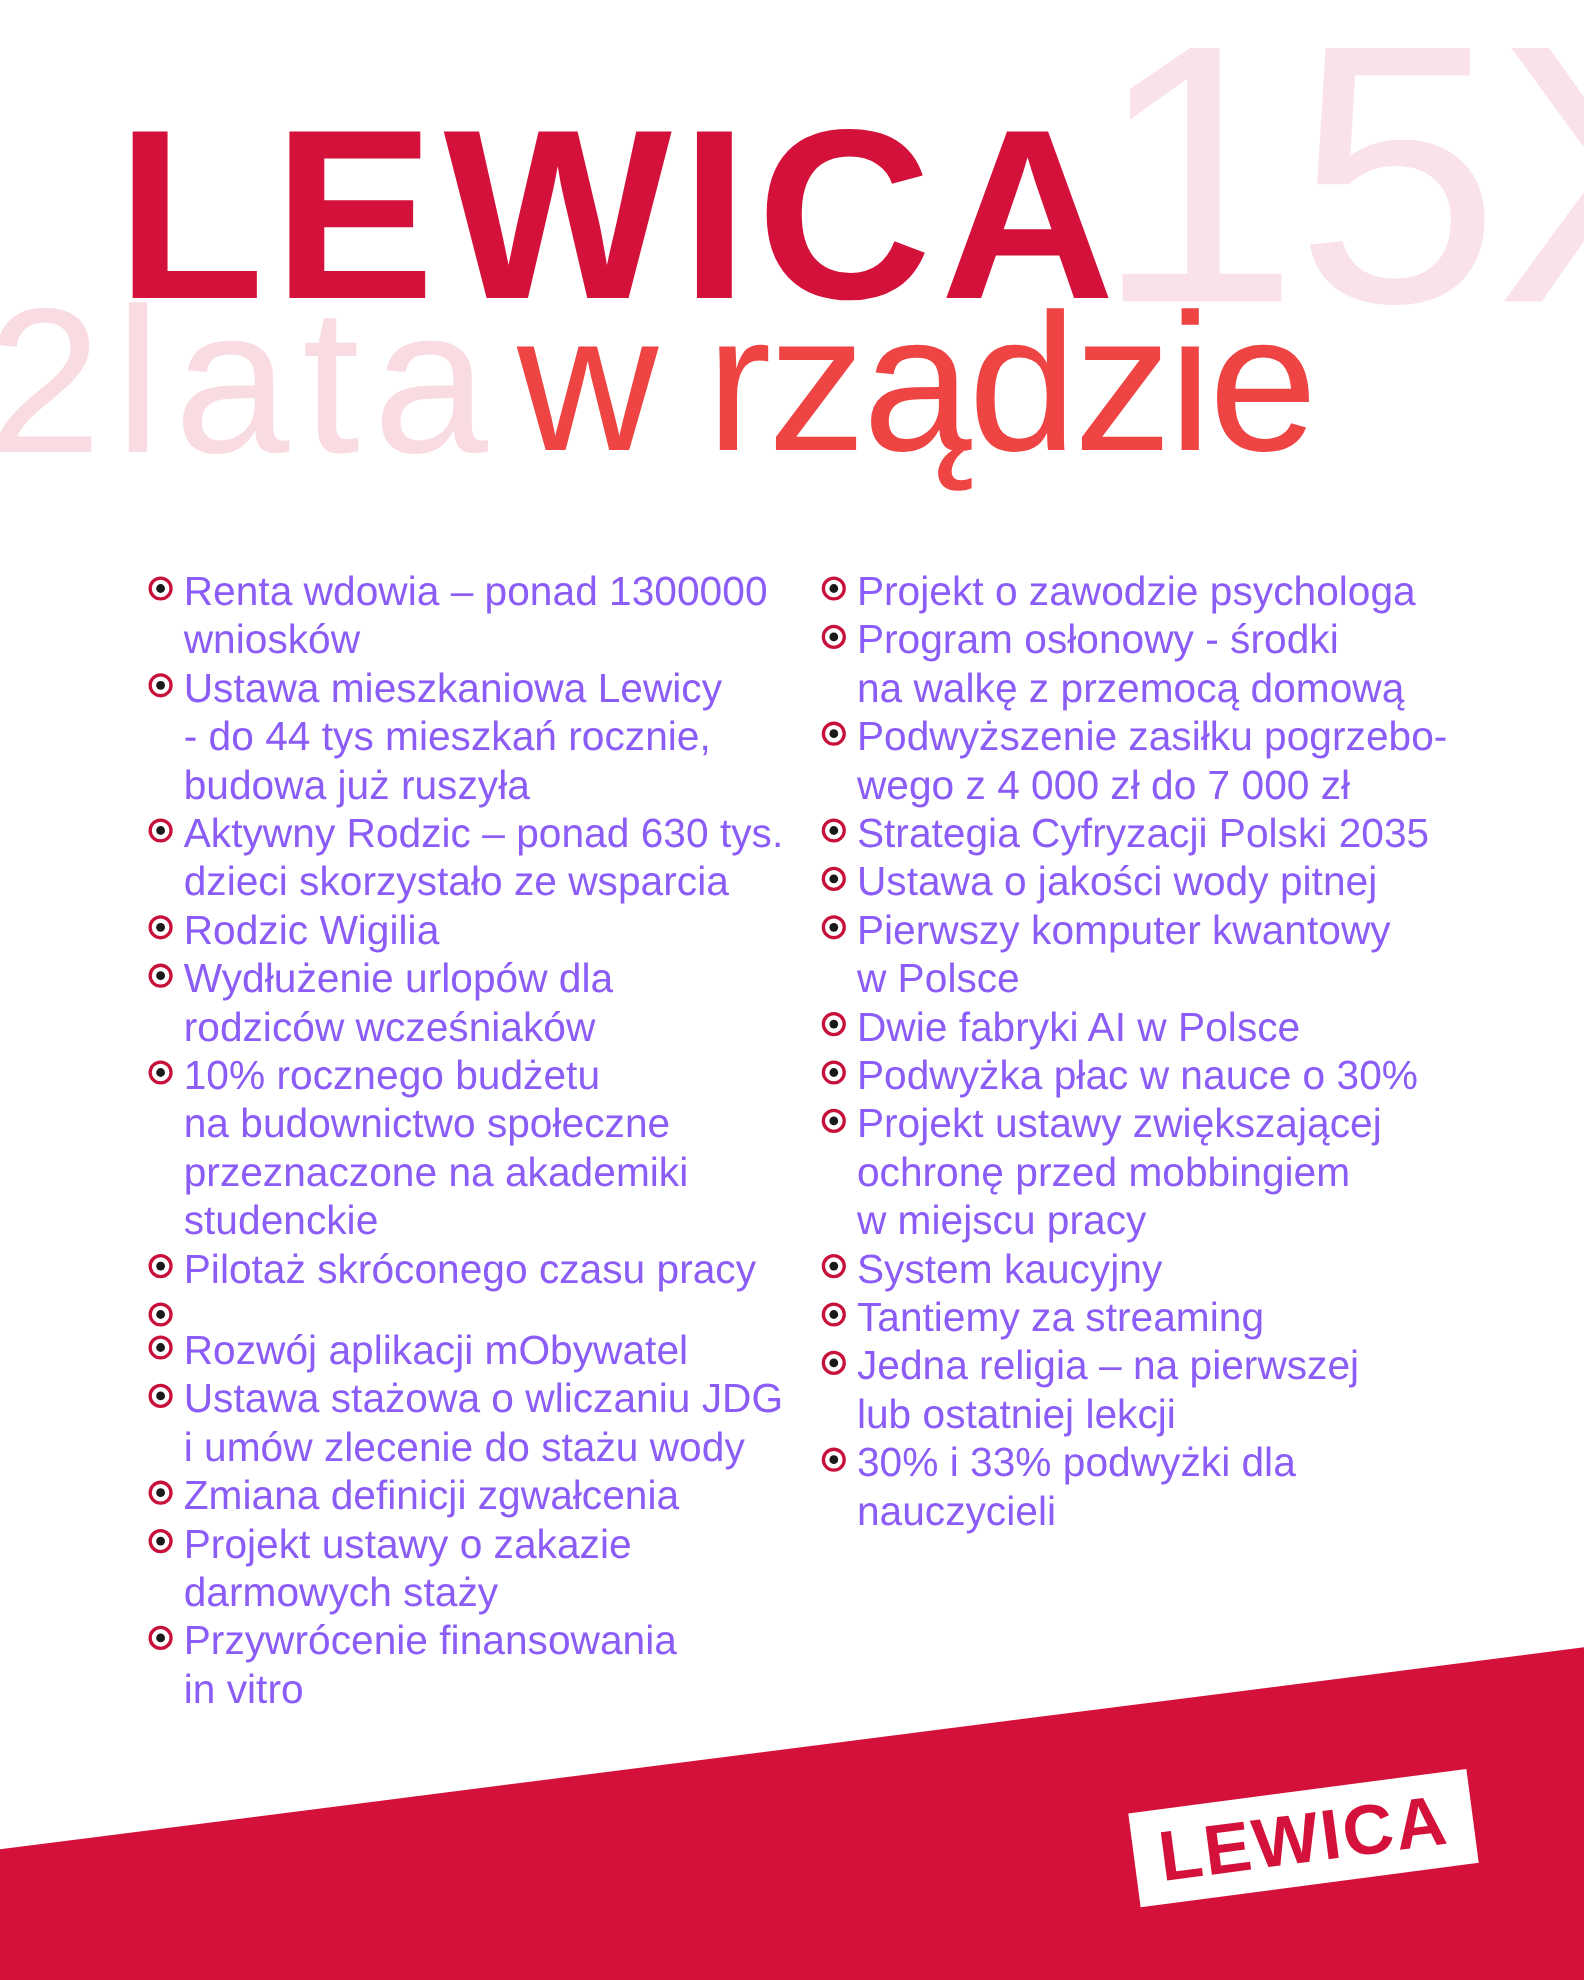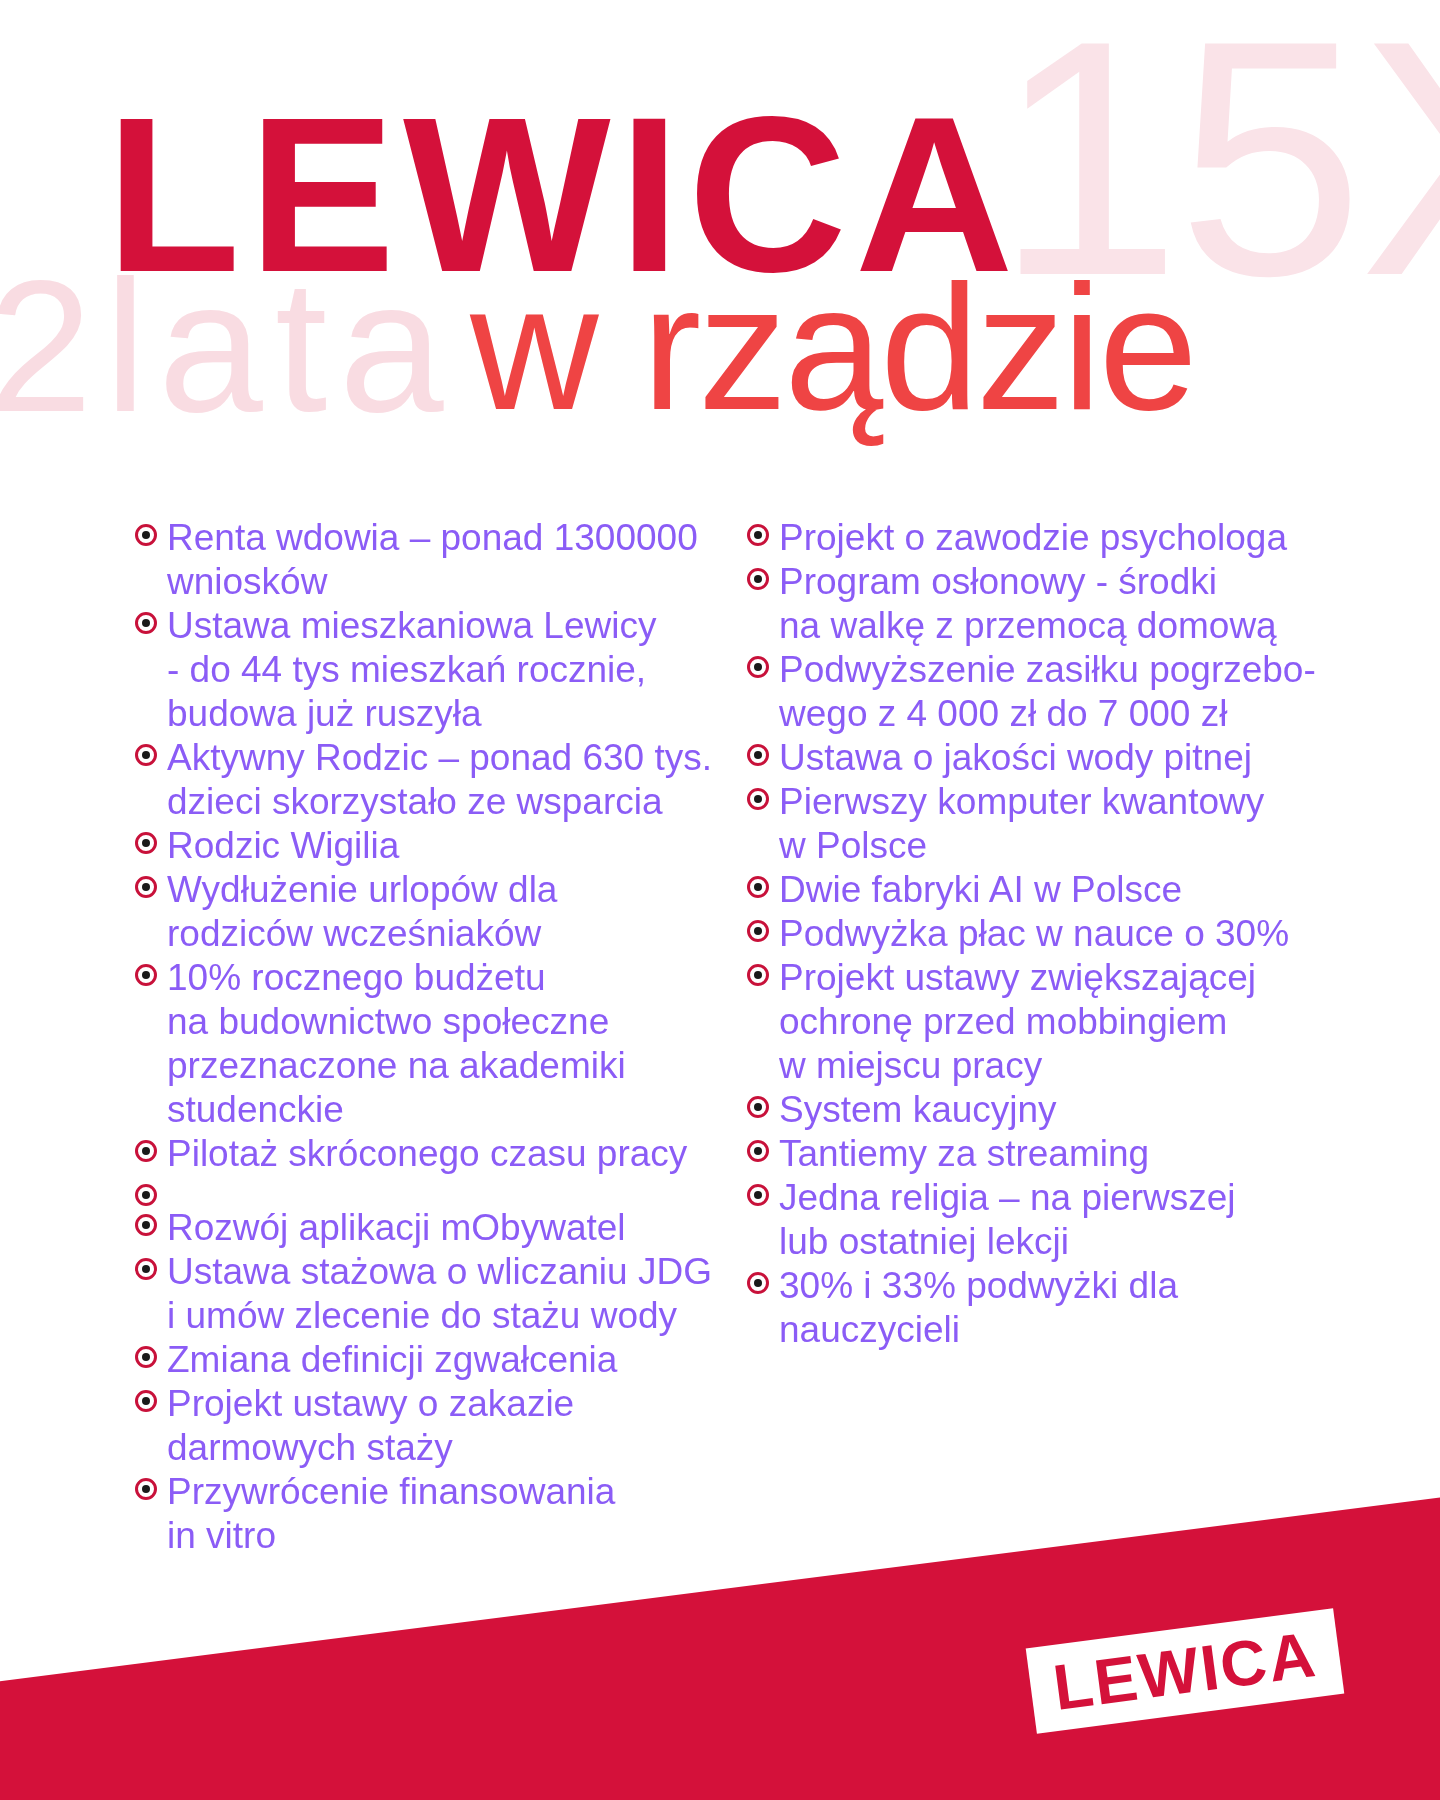--- a/index.html
+++ b/index.html
@@ -168,20 +168,24 @@
     <span class="item-text">Program osłonowy - środki
 na walkę z przemocą domową</span>
   </div>
 
   <div class="item">
     <span class="bullet"></span>
     <span class="item-text">Podwyższenie zasiłku pogrzebo-
 wego z 4 000 zł do 7 000 zł</span>
   </div>
 
+  <div class="item">
+    <span class="bullet"></span>
+    <span class="item-text">Strategia Cyfryzacji Polski 2035</span>
+  </div>
 
   <div class="item">
     <span class="bullet"></span>
     <span class="item-text">Ustawa o jakości wody pitnej</span>
   </div>
 
   <div class="item">
     <span class="bullet"></span>
     <span class="item-text">Pierwszy komputer kwantowy
 w Polsce</span>

